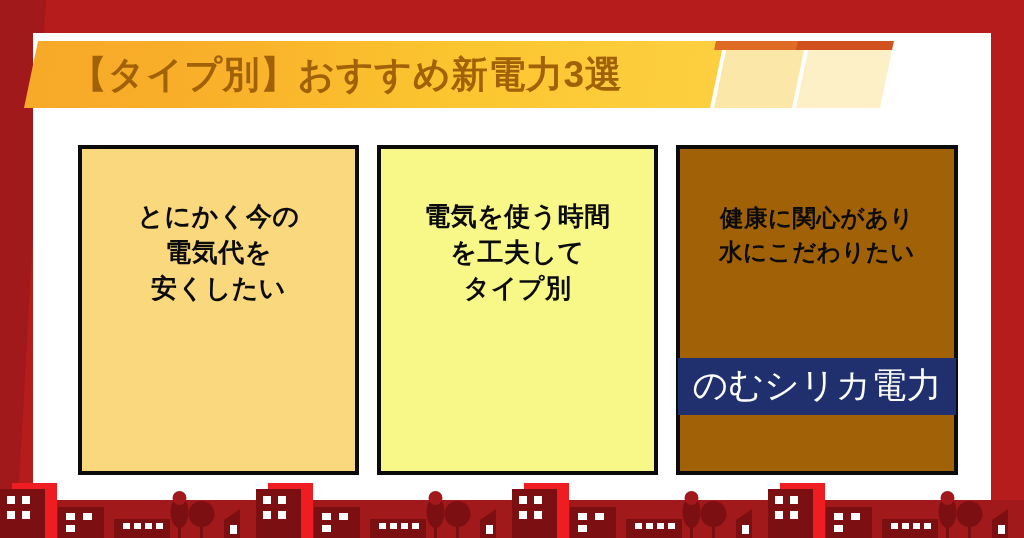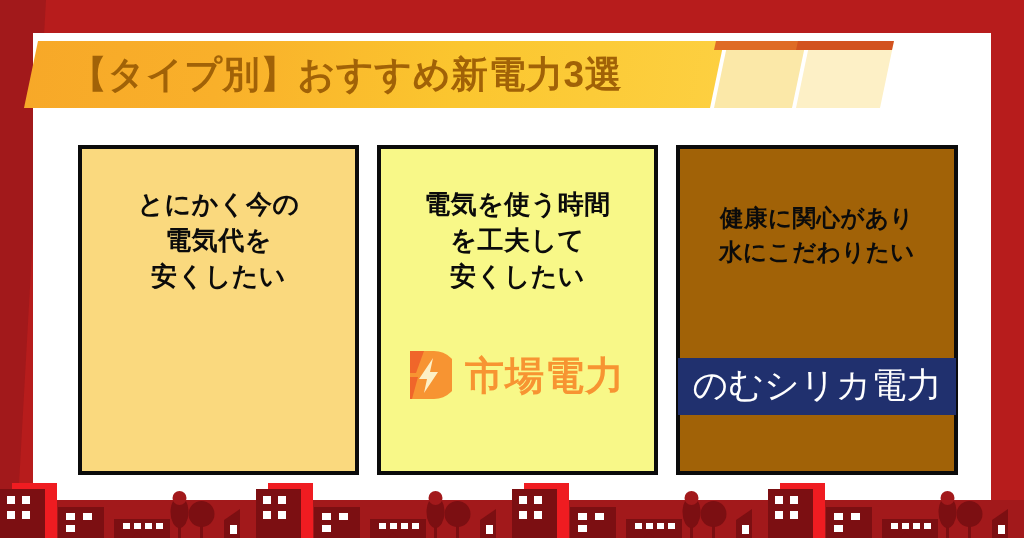--- a/index.html
+++ b/index.html
@@ -117,21 +117,21 @@
     position: relative;
     width: 282px;
     height: 330px;
     border: 4px solid #0b0b0b;
     box-sizing: border-box;
     display: flex;
     flex-direction: column;
     align-items: center;
   }
   .card-head {
-    margin-top: 38px;
+    margin-top: 50px;
     text-align: center;
     font-size: 26px;
     font-weight: bold;
     line-height: 1.38;
     color: #0b0b0b;
     letter-spacing: 0.5px;
     white-space: pre-line;
   }
   .card-head.c3 {
     font-size: 23.5px;
@@ -231,32 +231,21 @@
 
     <div class="card" style="background:#fad97e">
       <div class="card-head">とにかく今の
 電気代を
 安くしたい</div>
     </div>
 
     <div class="card" style="background:#f8f888">
       <div class="card-head">電気を使う時間
 を工夫して
-安くしたい</div>
-      <div class="card-logo logo2">
-        <span class="bolt-tile">
-          <svg viewBox="0 0 42 48" width="42" height="48" aria-hidden="true">
-            <path d="M0 0 H24 A18 18 0 0 1 24 48 H0 Z" fill="#f79432"></path>
-            <path d="M0 0 H14 L6 22 H0 Z" fill="#f0662a"></path>
-            <path d="M0 26 H8 L2 48 H0 Z" fill="#f0662a"></path>
-            <path d="M23 7 L9 28 h8 l-3 14 14 -21 h-8 z" fill="#fdf0c6"></path>
-          </svg>
-        </span>
-        <span class="logo2-text" style="color:#f79432">市場電力</span>
-      </div>
+タイプ別</div>
     </div>
 
     <div class="card" style="background:#a16207">
       <div class="card-head c3">健康に関心があり
 水にこだわりたい</div>
       <div class="card-logo logo3">
         <span class="navy-plate" style="background:#20306e">
           <span class="logo3-text">のむシリカ電力</span>
         </span>
       </div>

